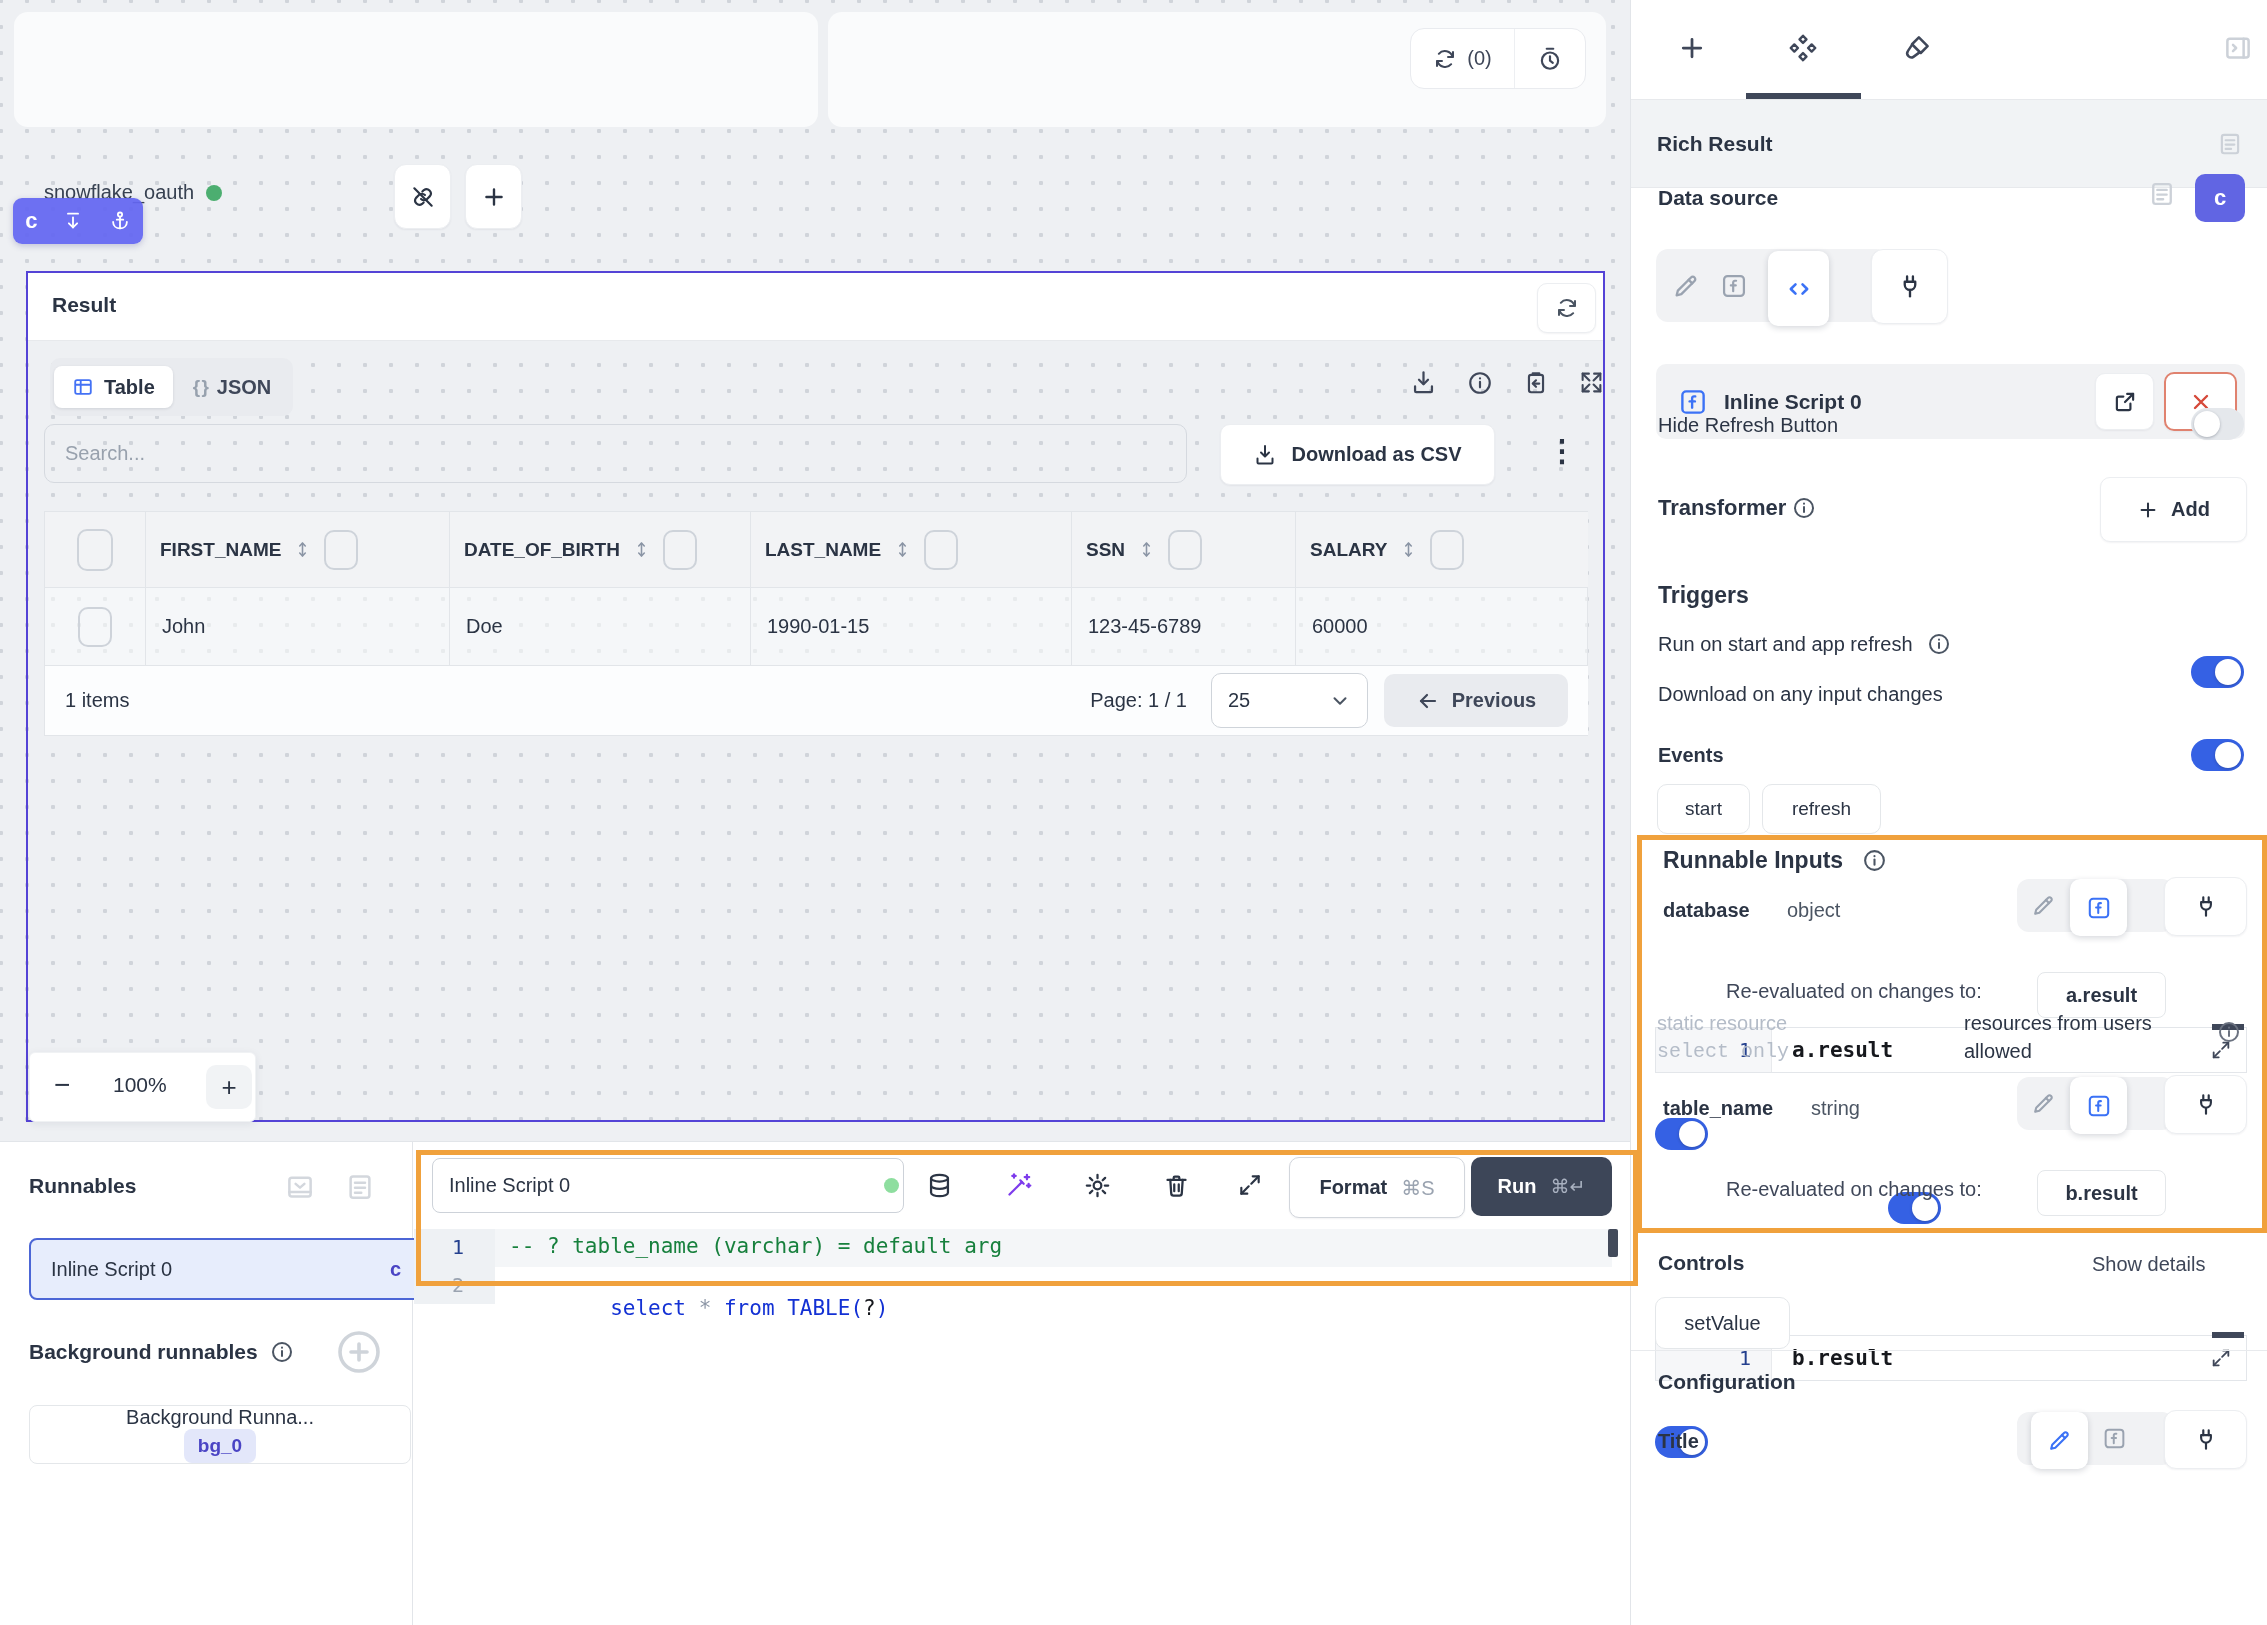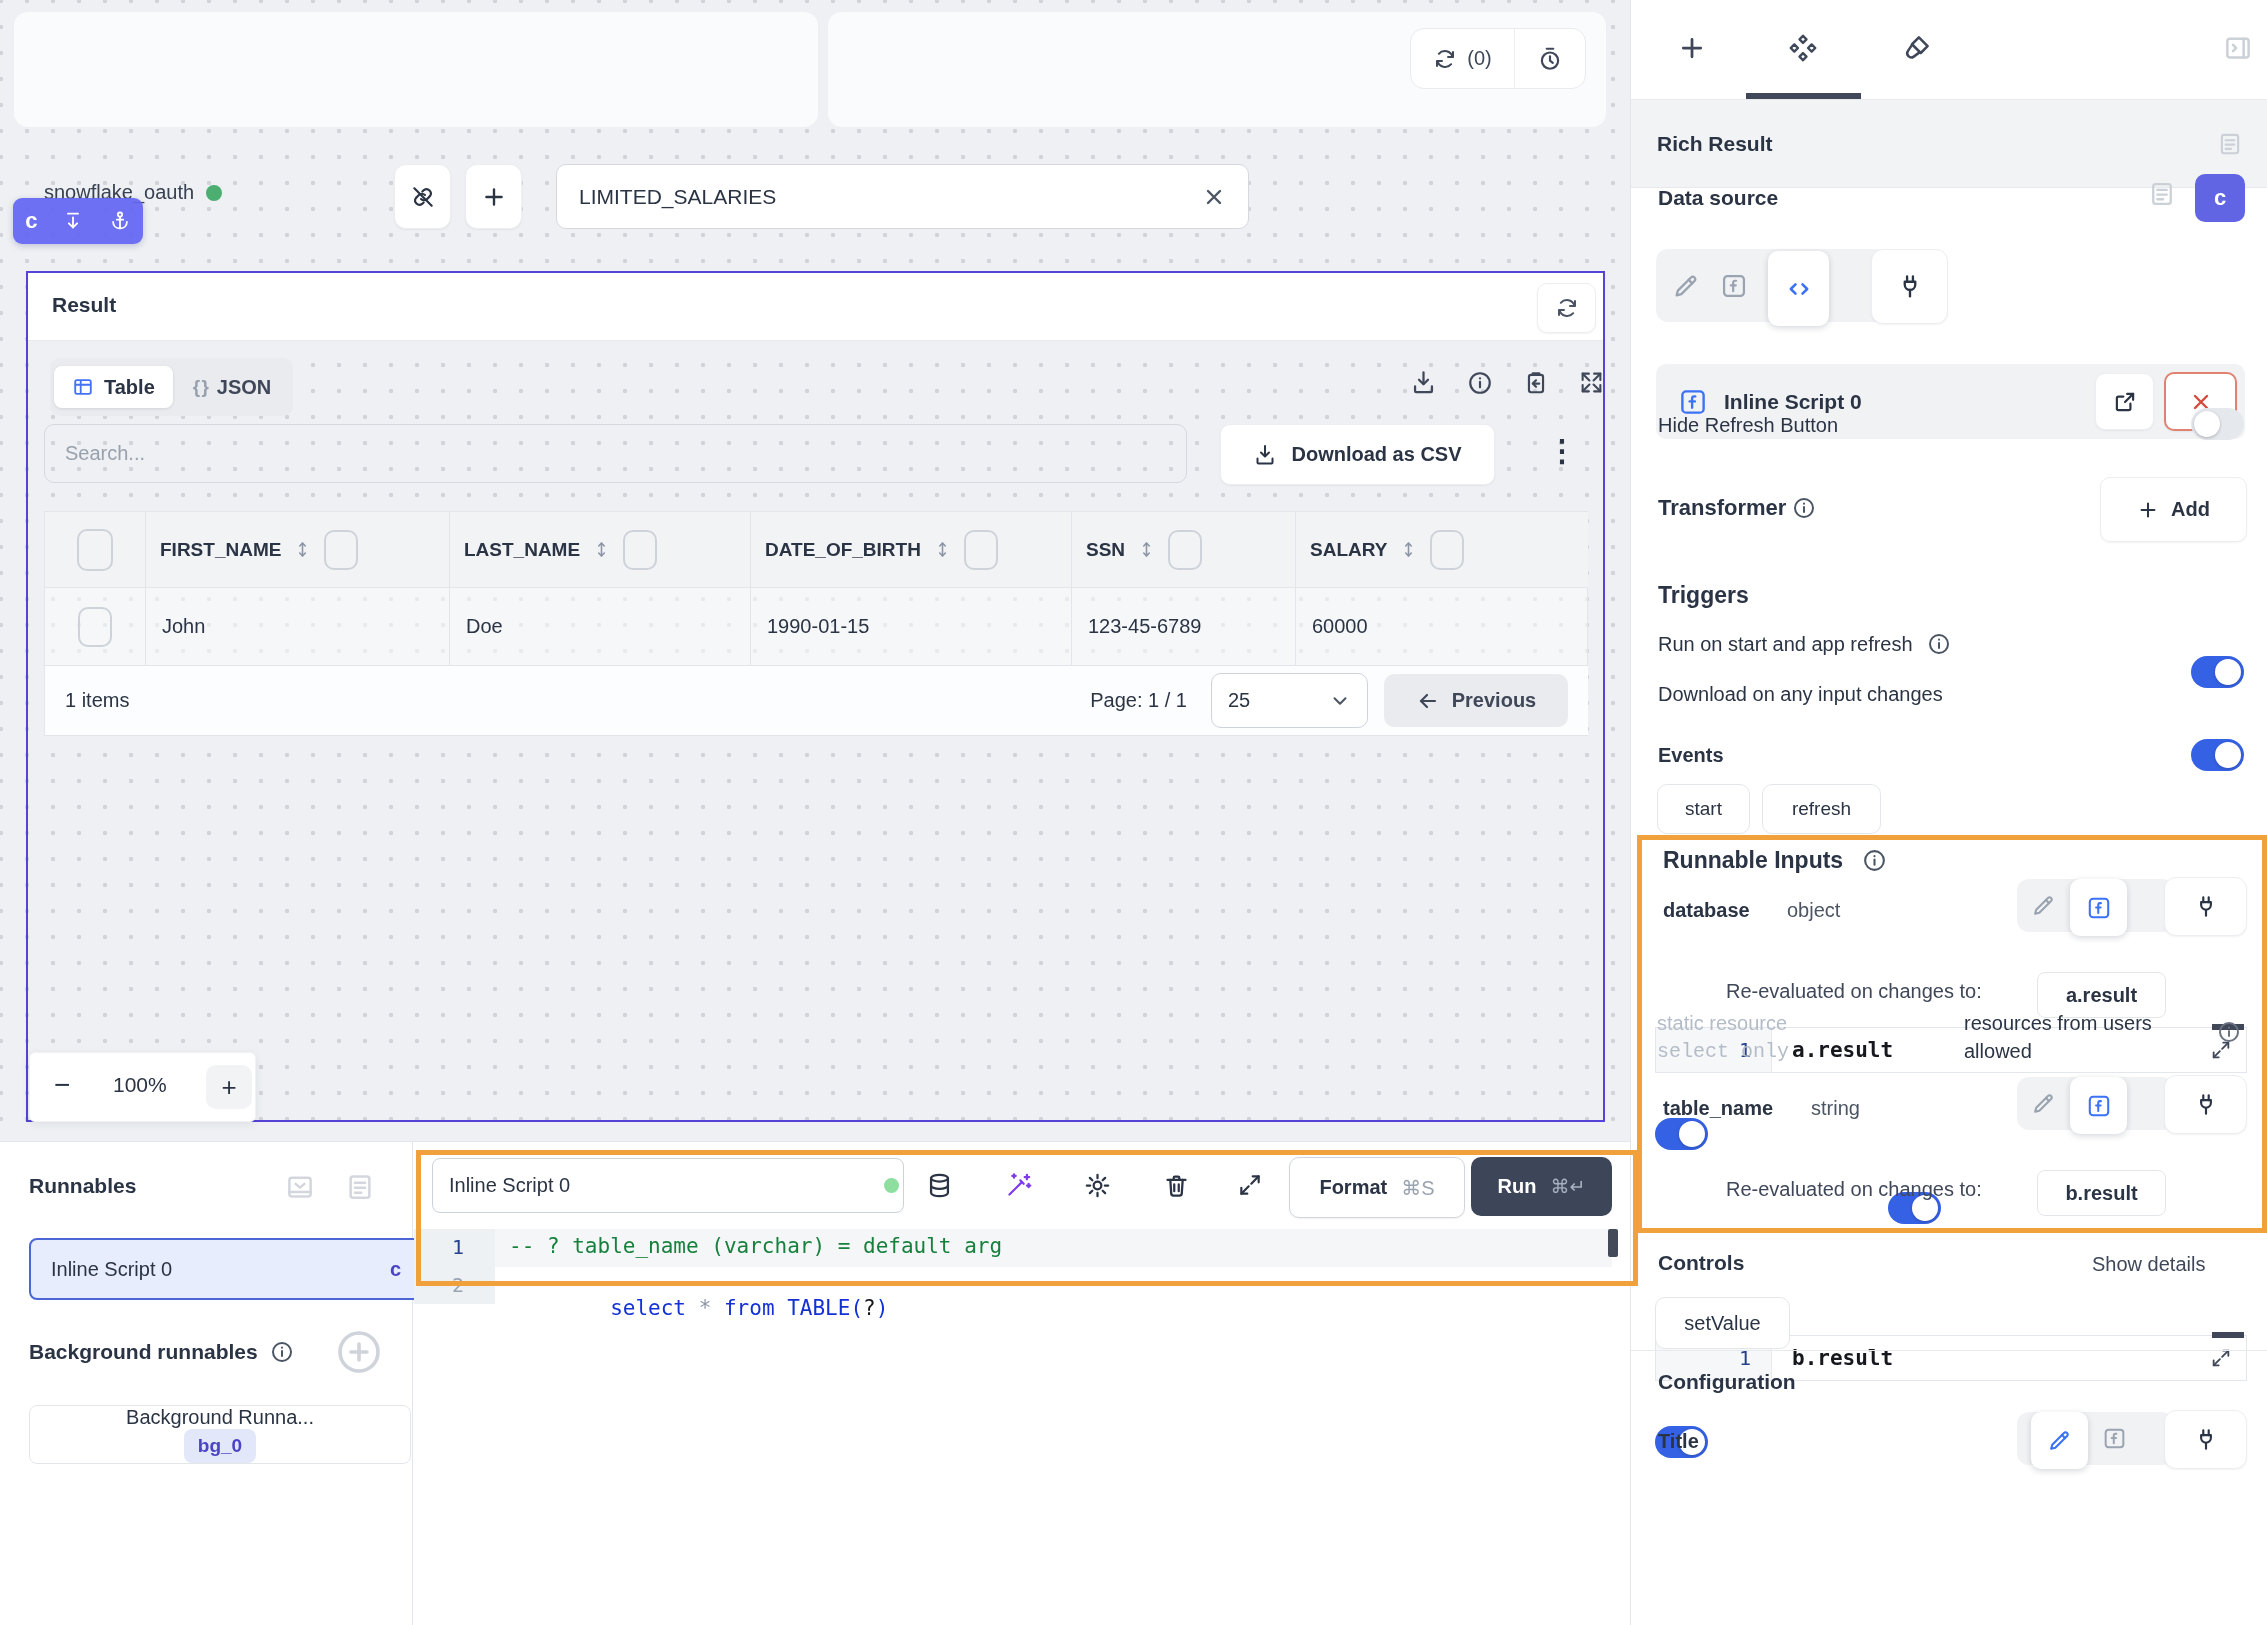--- a/index.html
+++ b/index.html
@@ -341,26 +341,20 @@
     <div class="abs btn-white" style="left:394px;top:164px;width:55px;height:63px;border-radius:12px;">
       <svg class="ic ic-dark" width="26" height="26" viewBox="0 0 26 26">
           <use href="#i-linkoff"></use>
         </svg>
     </div>
     <div class="abs btn-white" style="left:465px;top:164px;width:55px;height:63px;border-radius:12px;">
       <svg class="ic ic-dark" width="26" height="26" viewBox="0 0 26 26">
           <use href="#i-plus"></use>
         </svg>
     </div>
-    <div class="abs inputbox" style="left:556px;top:164px;width:647px;height:63px;border-color:#d5d9df;border-radius:10px;justify-content:space-between;padding:0 22px;">
-      <span style="font-size:21px;">LIMITED_SALARIES</span>
-      <svg class="ic" width="24" height="24" style="color:#4b5563;" viewBox="0 0 24 24">
-          <use href="#i-x"></use>
-        </svg>
-    </div>
 
     <div class="abs result-panel" style="left:26px;top:231px;width:1575px;height:847px;margin-top:40px;">
       <div class="abs rp-header" style="left:0;top:0;width:100%;height:67px;">
         <span class="b abs" style="left:24px;top:20px;font-size:21px;">Result</span>
         <div class="abs btn-white" style="left:1509px;top:10px;width:57px;height:48px;">
           <svg class="ic" width="24" height="24" style="color:#4b5563;" viewBox="0 0 24 24">
               <use href="#i-sync"></use>
             </svg>
         </div>
       </div>
@@ -407,28 +401,28 @@
           <div class="cbox" style="width:32px;height:38px;"></div>
         </div>
         <div class="th">
           <span>FIRST_NAME</span>
           <svg class="ic" width="19" height="23" style="color:#8b95a5;" viewBox="0 0 19 23">
               <use href="#i-sort"></use>
             </svg>
           <div class="cbox"></div>
         </div>
         <div class="th">
-          <span>LAST_NAME</span>
+          <span>DATE_OF_BIRTH</span>
           <svg class="ic" width="19" height="23" style="color:#8b95a5;" viewBox="0 0 19 23">
               <use href="#i-sort"></use>
             </svg>
           <div class="cbox"></div>
         </div>
         <div class="th">
-          <span>DATE_OF_BIRTH</span>
+          <span>LAST_NAME</span>
           <svg class="ic" width="19" height="23" style="color:#8b95a5;" viewBox="0 0 19 23">
               <use href="#i-sort"></use>
             </svg>
           <div class="cbox"></div>
         </div>
         <div class="th">
           <span>SSN</span>
           <svg class="ic" width="19" height="23" style="color:#8b95a5;" viewBox="0 0 19 23">
               <use href="#i-sort"></use>
             </svg>

